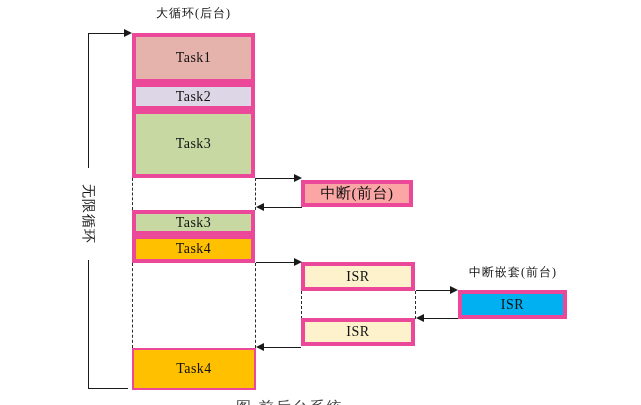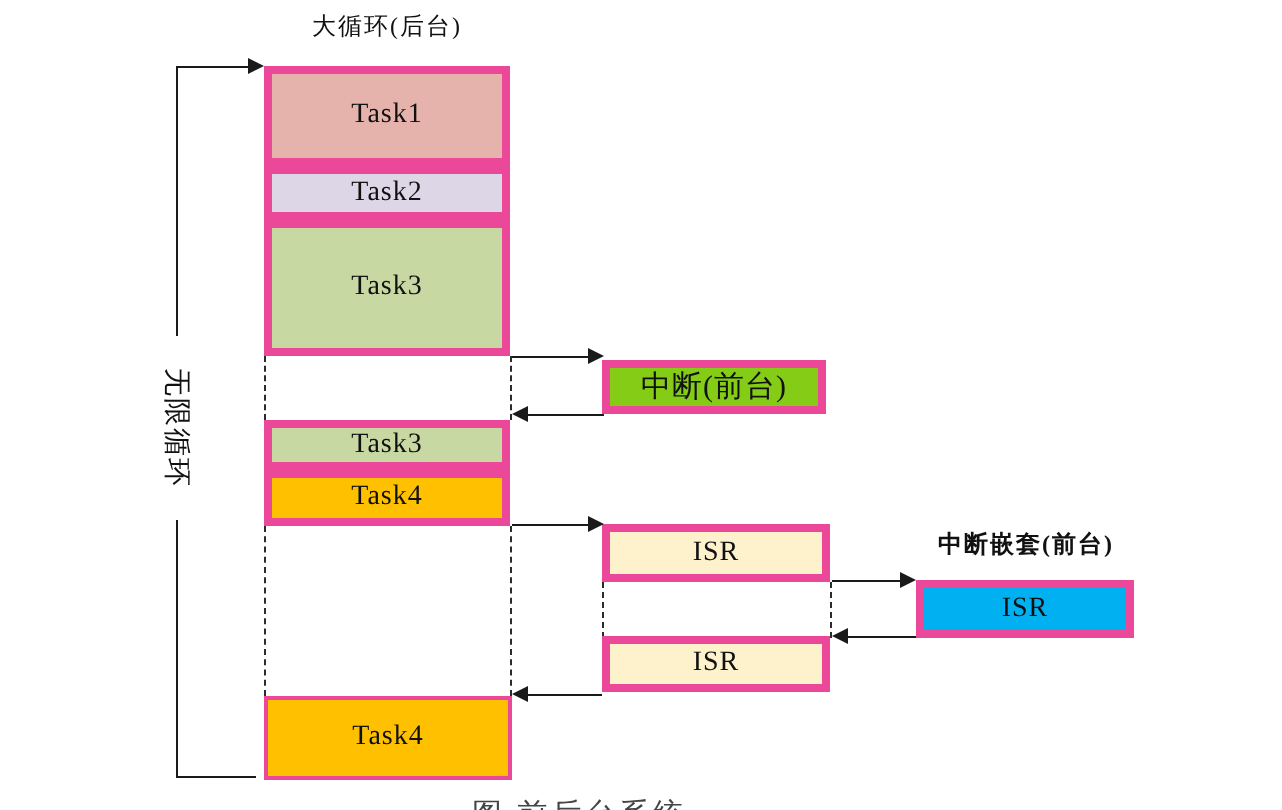--- a/index.html
+++ b/index.html
@@ -66,34 +66,34 @@
     </div>
 
   <div class="gapseg" style="left:133px;top:263px;width:121px;height:85px;"></div>
   <div class="dashv" style="left:132px;top:263px;height:85px;"></div>
   <div class="dashv" style="left:255px;top:263px;height:85px;"></div>
 
   <div class="box thick" style="left: 132px; top: 348px; width: 124px; height: 42px; background-color: rgb(255, 192, 0);">
       <span>Task4</span>
     </div>
 
-  <div class="box" style="left: 301px; top: 180px; width: 112px; height: 27px; font-size: 15px; background-color: #84cc16;">
+  <div class="box" style="left: 301px; top: 180px; width: 112px; height: 27px; font-size: 15px; background-color: #fca5a5;">
       <span>中断(前台)</span>
     </div>
 
   <div class="box" style="left: 301px; top: 262px; width: 114px; height: 29px; background-color: rgb(253, 242, 204);">
       <span>ISR</span>
     </div>
   <div class="dashv" style="left:301px;top:291px;height:28px;"></div>
   <div class="dashv" style="left:415px;top:291px;height:28px;"></div>
   <div class="box" style="left: 301px; top: 318px; width: 114px; height: 28px; background-color: rgb(253, 242, 204);">
       <span>ISR</span>
     </div>
 
-  <div class="title" style="left:448px;top:264px;width:130px;font-weight:bold;">中断嵌套(前台)</div>
+  <div class="title" style="left:448px;top:264px;width:130px;">中断嵌套(前台)</div>
   <div class="box" style="left: 458px; top: 290px; width: 109px; height: 29px; background-color: rgb(0, 176, 240);">
       <span>ISR</span>
     </div>
 
   <div class="hline" style="left:256px;top:178px;width:38px;"></div>
   <div class="head-r" style="left:294px;top:174px;"></div>
 
   <div class="hline" style="left:264px;top:207px;width:38px;"></div>
   <div class="head-l" style="left:256px;top:203px;"></div>
 

